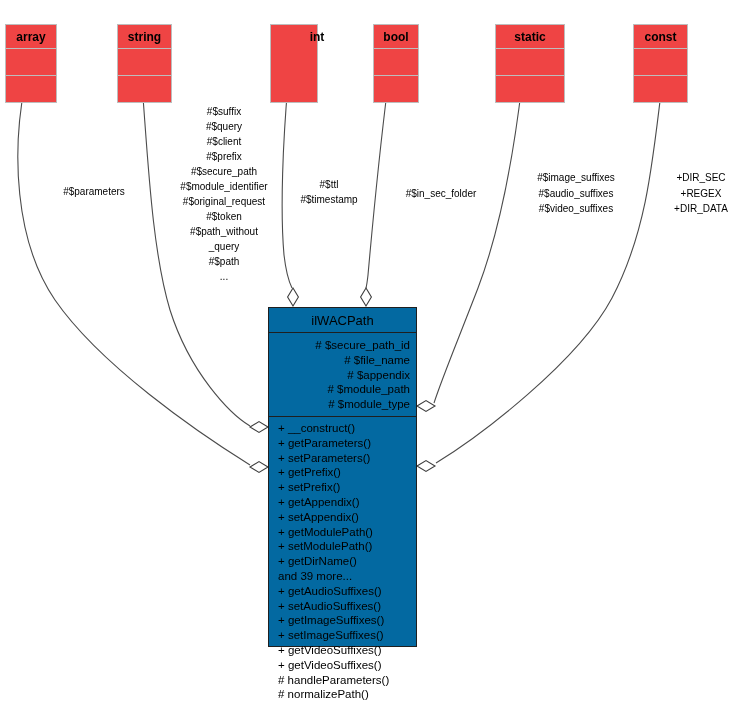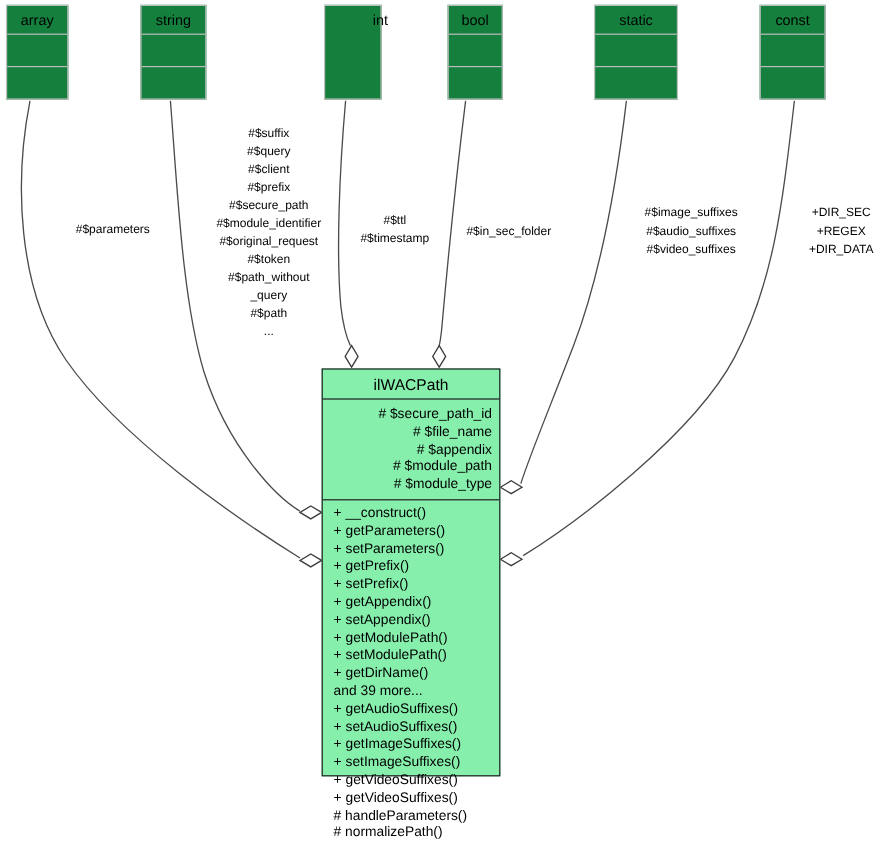--- a/index.html
+++ b/index.html
@@ -28,24 +28,25 @@
     stroke-width: 1.1;
   }
   svg.edges polygon {
     fill: #ffffff;
     stroke: #3d3d3d;
     stroke-width: 1.1;
   }
   .type-node {
     position: absolute;
     width: 52px;
-    top: 4px;
-    background: #15803d;
+    top: 24px;
+    background: #ef4444;
     border: 1px solid #bdbdbd;
     box-sizing: border-box;
+    font-weight: bold;
   }
   .type-node .tn-title {
     height: 23px;
     border-bottom: 1px solid #bdbdbd;
     display: flex;
     align-items: center;
     justify-content: center;
     font-size: 12px;
     color: #000000;
   }
@@ -63,21 +64,21 @@
     color: #000000;
     text-align: center;
     white-space: pre-line;
   }
   .class-node {
     position: absolute;
     left: 268px;
     top: 307px;
     width: 149px;
     height: 340px;
-    background: #86efac;
+    background: #0369a1;
     border: 1px solid #1f1f1f;
     box-sizing: border-box;
   }
   .class-node .cn-title {
     height: 24px;
     border-bottom: 1px solid #1f1f1f;
     display: flex;
     align-items: center;
     justify-content: center;
     font-size: 13px;
@@ -160,21 +161,21 @@
 #$secure_path
 #$module_identifier
 #$original_request
 #$token
 #$path_without
 _query
 #$path
 ...</div>
   <div class="edge-label" style="left:290px;top:177px;width:78px;">#$ttl
 #$timestamp</div>
-  <div class="edge-label" style="left:374px;top:186px;width:100px;">#$in_sec_folder</div>
+  <div class="edge-label" style="left:391px;top:186px;width:100px;">#$in_sec_folder</div>
   <div class="edge-label" style="left:521px;top:170px;width:110px;line-height:15.5px;">#$image_suffixes
 #$audio_suffixes
 #$video_suffixes</div>
   <div class="edge-label" style="left:660px;top:170px;width:82px;line-height:15.5px;">+DIR_SEC
 +REGEX
 +DIR_DATA</div>
 
   <div class="class-node">
     <div class="cn-title">ilWACPath</div>
     <div class="cn-attrs">

